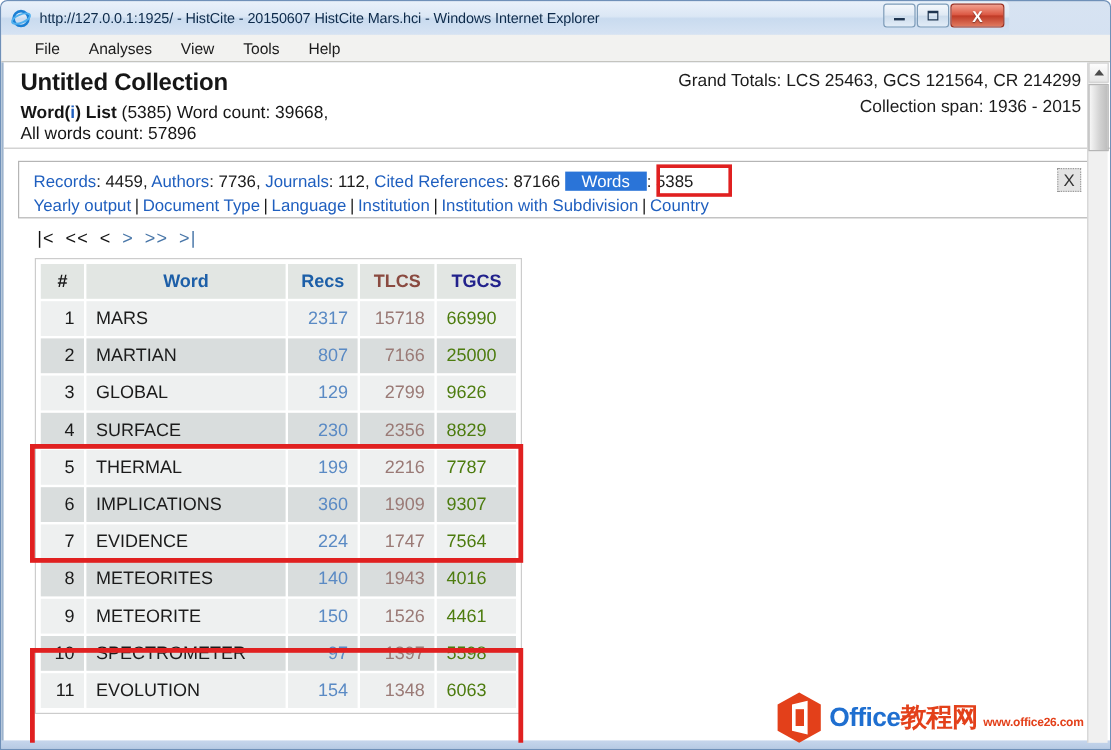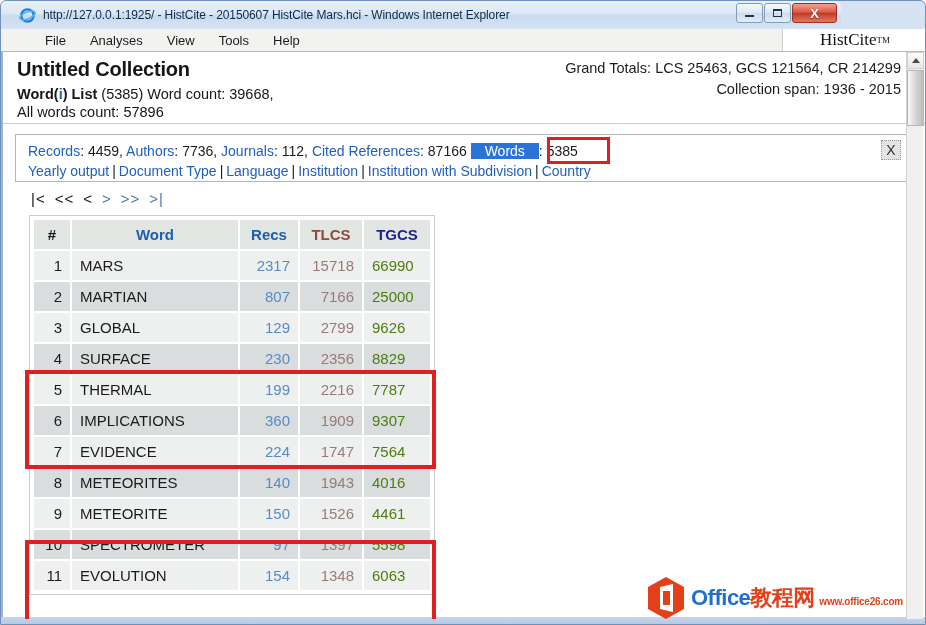--- a/index.html
+++ b/index.html
@@ -24,21 +24,21 @@
   }
 
   
   .titlebar {
     position: absolute;
     top: 0; left: 0;
     width: 840px;
     height: 28px;
     display: flex;
     align-items: center;
-    padding-left: 18px;
+    padding-left: 8px;
     background: linear-gradient(to bottom, #e9f1fa 0%, #dbe7f5 45%, #c9dbef 52%, #d6e3f3 100%);
     border-radius: 5px 5px 0 0;
   }
   .ie-logo {
     width: 17px; height: 17px;
     margin-right: 7px;
     flex: 0 0 auto;
     position: relative;
   }
   .ie-logo svg { display: block; }
@@ -77,21 +77,21 @@
   .glyph-max { width: 9px; height: 8px; border: 1px solid #1e344f; border-top-width: 2px; }
 
   
   .menubar {
     position: absolute;
     top: 28px; left: 0;
     width: 926px; height: 23px;
     background: #f2f2f0;
     display: flex;
     align-items: center;
-    padding-left: 32px;
+    padding-left: 16px;
     border-bottom: 1px solid #b9b9b4;
   }
   .menu-item {
     font-size: 13px;
     color: #1b1b1b;
     padding: 2px 12px;
     cursor: default;
   }
   .histcite-logo {
     position: absolute;
@@ -349,24 +349,20 @@
     </div>
   </div>
 
   <div class="menubar">
     <span class="menu-item">File</span>
     <span class="menu-item">Analyses</span>
     <span class="menu-item">View</span>
     <span class="menu-item">Tools</span>
     <span class="menu-item">Help</span>
 
-    <div class="histcite-logo">
-      <span>HistCite</span>
-        <sup>TM</sup>
-    </div>
   </div>
 
   <div class="doc">
 
     <div class="page-header">
       <div class="coll-title">Untitled Collection</div>
 
       <div class="wordlist-line">
         <span class="bold">Word(</span><span class="ilink">i</span><span class="bold">) List</span>
         <span>(5385)</span>

